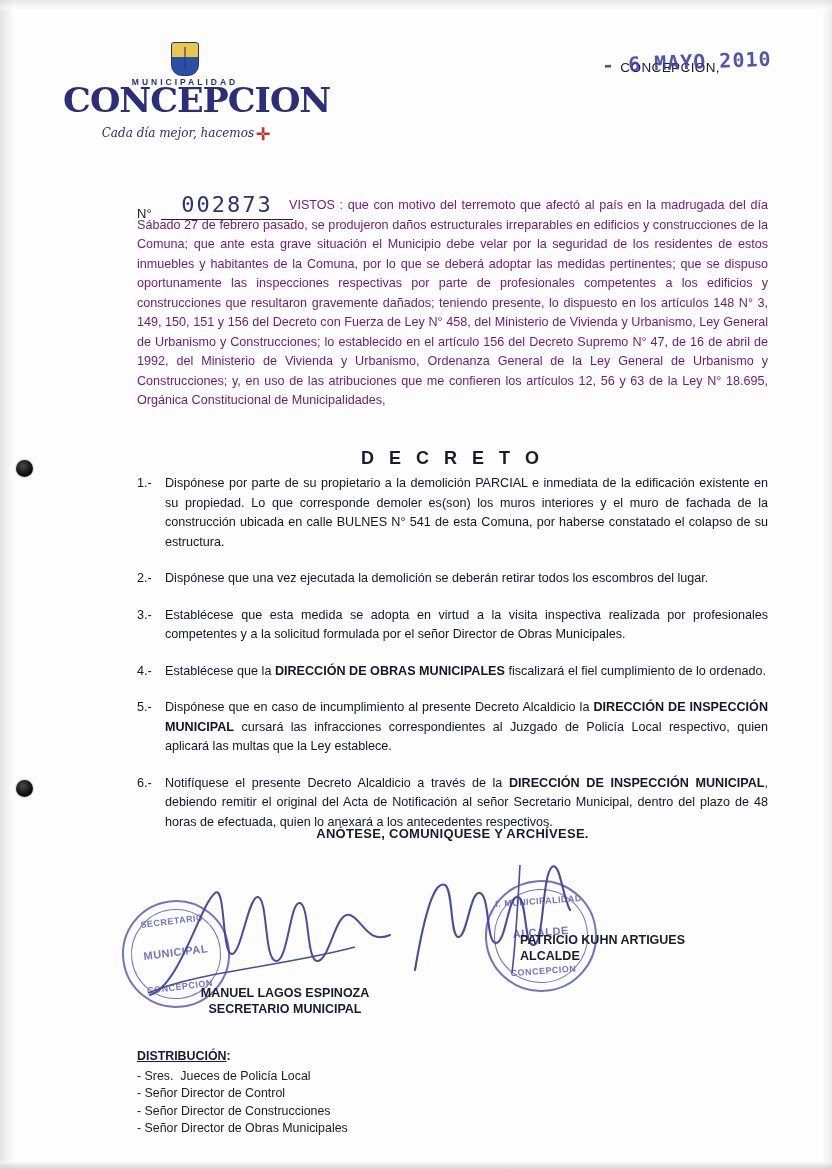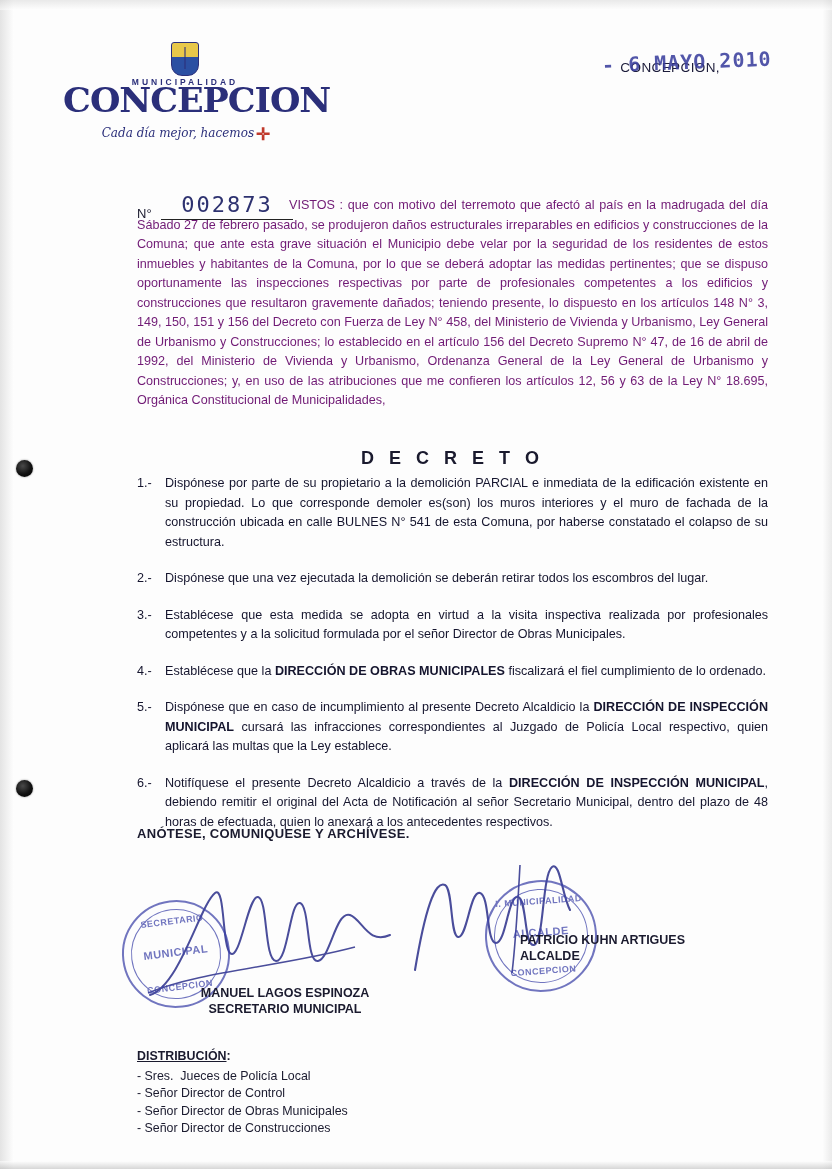--- a/index.html
+++ b/index.html
@@ -227,20 +227,21 @@
     top: 0;
     font-size: 12.6px;
   }
   .item b { font-weight: bold; }
 
   .anotese {
     position: absolute;
     left: 137px;
     top: 826px;
     width: 631px;
+    text-align: center;
     font-size: 13px;
     font-weight: bold;
     letter-spacing: .3px;
   }
 
   
   .sig-zone {
     position: absolute;
     left: 100px;
     top: 860px;
@@ -452,20 +453,20 @@
 
   </div>
 
   <div class="distribution">
     <div>
       <span class="dist-title">DISTRIBUCIÓN</span><span class="dist-colon">:</span>
     </div>
     <ul class="dist-list">
       <li>- Sres.  Jueces de Policía Local</li>
       <li>- Señor Director de Control</li>
+      <li>- Señor Director de Construcciones</li>
       <li>- Señor Director de Obras Municipales</li>
-      <li>- Señor Director de Construcciones</li>
     </ul>
   </div>
 
   <div class="bottom-shadow"></div>
 
 </div>
 
 </body></html>

